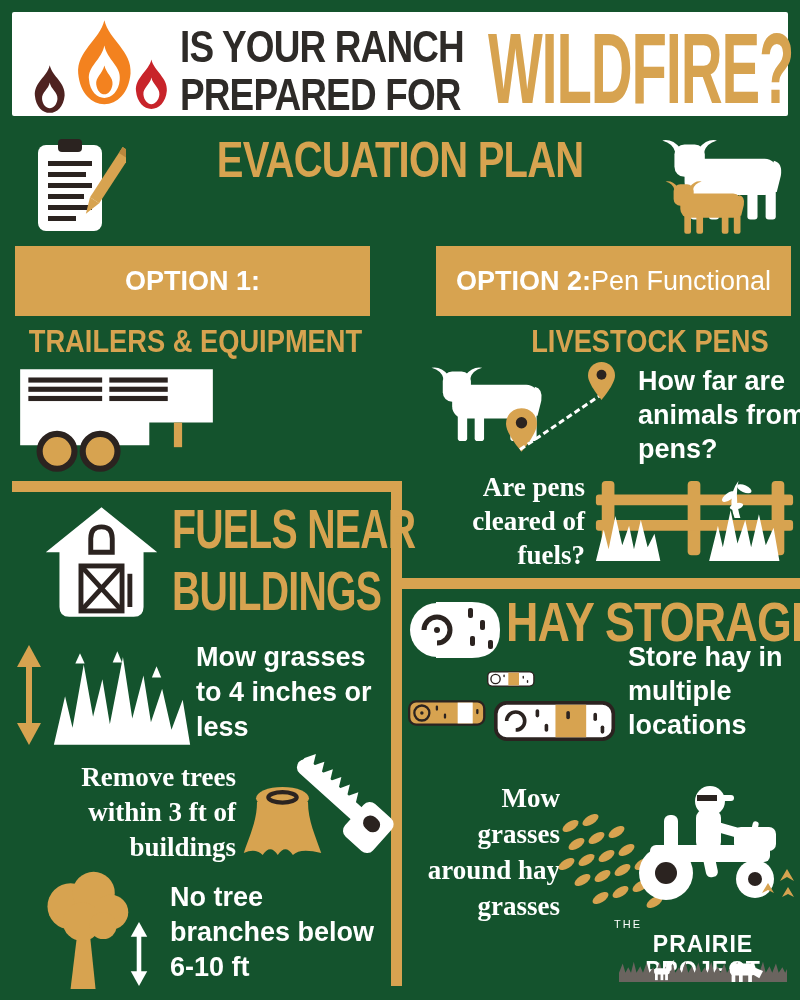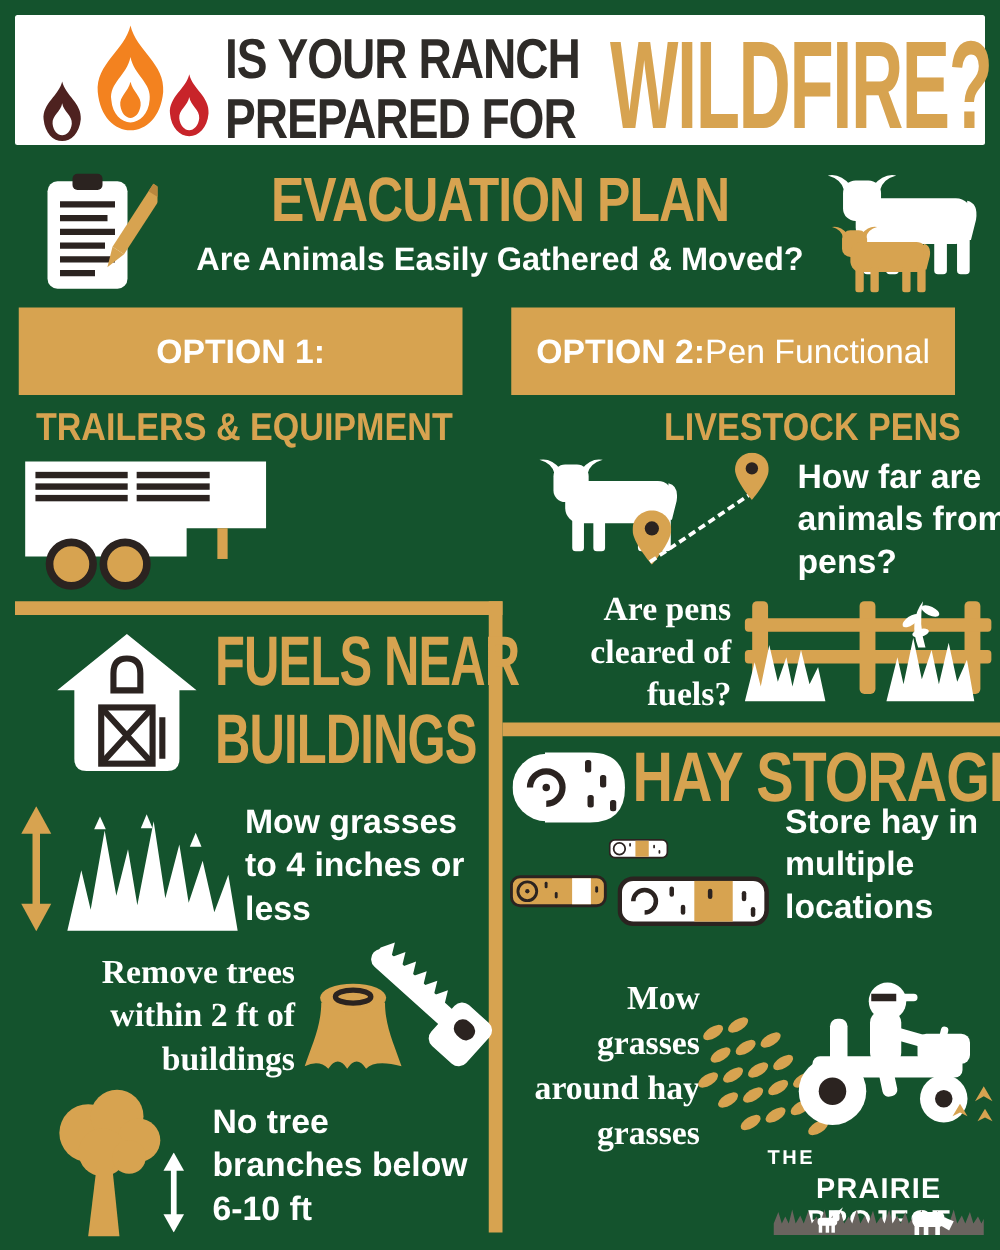--- a/index.html
+++ b/index.html
@@ -24,21 +24,21 @@
   .colhead{top:324px;text-align:right;font-weight:700;font-size:31px;line-height:36px;color:#d7a350;}
   .colhead span{display:inline-block;transform:scaleX(.88);transform-origin:center top;}
   .gbar{background:#d7a350;}
   .fuels-head{left:172px;top:498px;font-weight:700;font-size:56px;line-height:62px;letter-spacing:-1px;
               color:#d7a350;transform:scaleX(.7);transform-origin:left top;white-space:nowrap;}
   .hay-head{left:506px;top:592px;font-weight:700;font-size:56px;line-height:60px;letter-spacing:-1px;
             color:#d7a350;transform:scaleX(.8);transform-origin:left top;white-space:nowrap;}
   .right-al{text-align:right;font-family:Liberation Serif, serif;}
   .dash-line{width:100px;border-top:3px dashed #fff;transform:rotate(-34deg);transform-origin:left center;}
   .logo{left:612px;top:918px;width:182px;height:76px;}
-  .logo-the{font-weight:700;font-size:16px;letter-spacing:2px;color:#fff;margin-left:2px;}
+  .logo-the{font-weight:400;font-size:11px;letter-spacing:2px;color:#fff;margin-left:2px;}
   .logo-row{display:flex;align-items:center;height:26px;margin-top:1px;flex-direction:column;}
   .logo-w{font-weight:700;font-size:23px;letter-spacing:1px;color:#fff;line-height:26px;}
   .logo-flame{width:24px;height:32px;margin:0 -1px 0 2px;position:relative;top:2px;z-index:0;}
 </style>
 </head>
 <body>
 
 <div class="poster">
 
   <div class="abs banner">
@@ -75,21 +75,20 @@
     <rect x="22" y="81" width="28" height="5" fill="#2b2320"></rect>
     <g transform="rotate(33 78 50)">
       <rect x="73" y="8" width="11" height="60" fill="#d7a350"></rect>
       <polygon points="73,68 84,68 78.5,84" fill="#d7a350"></polygon>
       <rect x="73" y="8" width="11" height="7" fill="#b9873d"></rect>
     </g>
   </svg>
 
   <div class="abs evac-center">
     <span class="cond-c evac-title gold">EVACUATION PLAN</span>
-    <div class="evac-sub">Are Animals Easily Gathered &amp; Moved?</div>
   </div>
 
   <svg class="abs" style="left:642px;top:136px;" width="152" height="102" viewBox="0 0 150 100">
     <g fill="#ffffff" transform="translate(12,0)">
       <path d="M26 12 Q18 2 8 4 Q19 7 21 16 Z"></path>
         <path d="M44 12 Q52 2 62 4 Q51 7 49 16 Z"></path>
       <rect x="20" y="8" width="30" height="32" rx="10"></rect>
       <rect x="30" y="22" width="92" height="36" rx="13"></rect>
       <rect x="36" y="52" width="10" height="30" rx="3"></rect>
         <rect x="54" y="52" width="10" height="30" rx="3"></rect>
@@ -106,21 +105,21 @@
         <rect x="54" y="52" width="10" height="30" rx="3"></rect>
       <rect x="92" y="52" width="10" height="30" rx="3"></rect>
         <rect x="110" y="52" width="10" height="30" rx="3"></rect>
       <path d="M118 24 q9 2 7 15 l-4 16 h-6 l3 -16 z"></path>
     </g>
   </svg>
 
   <div class="abs optbox" style="left:15px;">
     <div class="l1">OPTION 1:</div>
   </div>
-  <div class="abs optbox" style="left:409px;justify-content:center;">
+  <div class="abs optbox" style="left:436px;justify-content:center;">
     <div class="l1">OPTION 2:</div>
     <div class="l2">Pen Functional</div>
   </div>
 
   <div class="abs colhead" style="left:0px;width:385px;">
     <span>TRAILERS &amp; EQUIPMENT</span>
   </div>
   <div class="abs colhead" style="left:415px;width:370px;">
     <span>LIVESTOCK PENS</span>
   </div>
@@ -207,21 +206,21 @@
   <svg class="abs" style="left:52px;top:648px;" width="140" height="100" viewBox="0 0 150 100">
     <g fill="#ffffff">
       <path d="M2 100 L14 48 L22 82 L34 14 L44 70 L54 30 L62 78 L76 6 L86 72 L98 26 L106 76 L118 40 L128 84 L140 52 L148 100 Z"></path>
       <path d="M70 0 L75 12 L65 12 Z"></path>
         <path d="M112 16 L117 28 L107 28 Z"></path>
         <path d="M30 2 L35 13 L25 13 Z"></path>
     </g>
   </svg>
   <div class="abs b27" style="left:196px;top:640px;width:180px;line-height:35px;">Mow grasses to 4 inches or less</div>
 
-  <div class="abs b27 right-al" style="left:8px;top:760px;width:228px;line-height:35px;">Remove trees within 2 ft of buildings</div>
+  <div class="abs b27 right-al" style="left:8px;top:760px;width:228px;line-height:35px;">Remove trees within 3 ft of buildings</div>
   <svg class="abs" style="left:240px;top:776px;" width="85" height="88" viewBox="0 0 90 90">
     <path d="M18 26 C18 46 10 62 4 80 Q16 74 24 82 Q32 70 40 82 Q48 70 56 82 Q64 74 86 80 C80 62 72 46 72 26 Z" fill="#d7a350"></path>
     <ellipse cx="45" cy="22" rx="28" ry="12" fill="#d7a350"></ellipse>
     <ellipse cx="45" cy="21" rx="15" ry="5.5" fill="none" stroke="#2b2320" stroke-width="4.5"></ellipse>
   </svg>
   <svg class="abs" style="left:296px;top:738px;" width="102" height="132" viewBox="0 0 115 135">
     <g transform="translate(4,0) scale(0.92) rotate(42 50 70)" fill="#ffffff">
       <path d="M-18 60 L-11 47 L-4 60 L3 47 L10 60 L17 47 L24 60 L31 47 L38 60 L45 47 L52 60 L59 47 L66 60 L66 66 L-18 66 Z"></path>
       <rect x="-20" y="58" width="118" height="20" rx="10"></rect>
       <rect x="74" y="44" width="46" height="54" rx="10"></rect>

